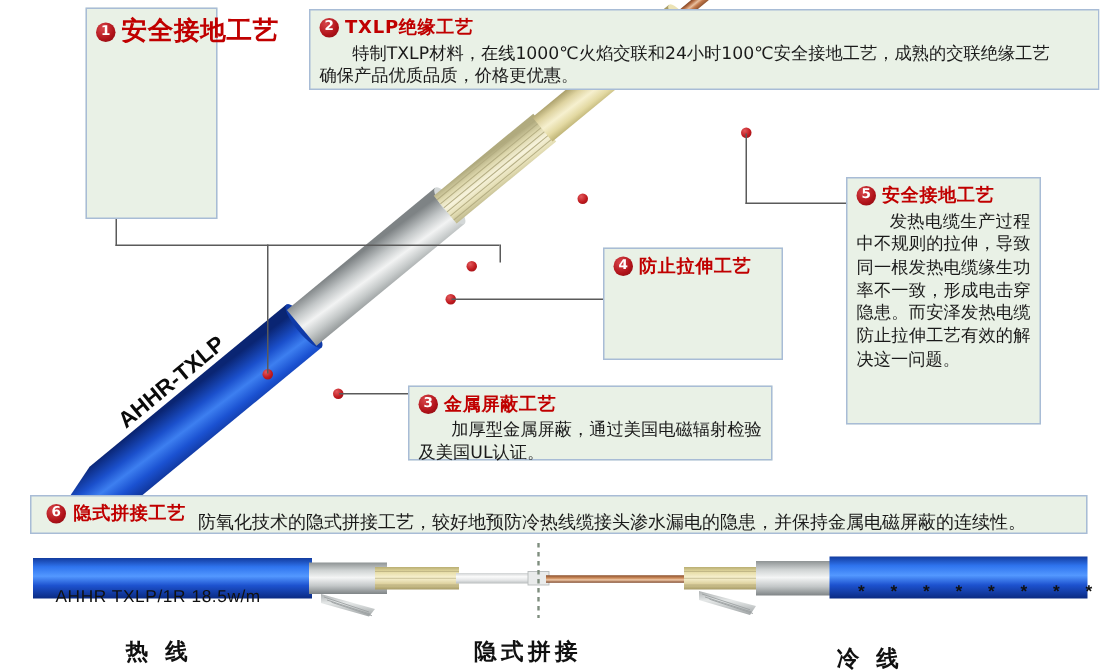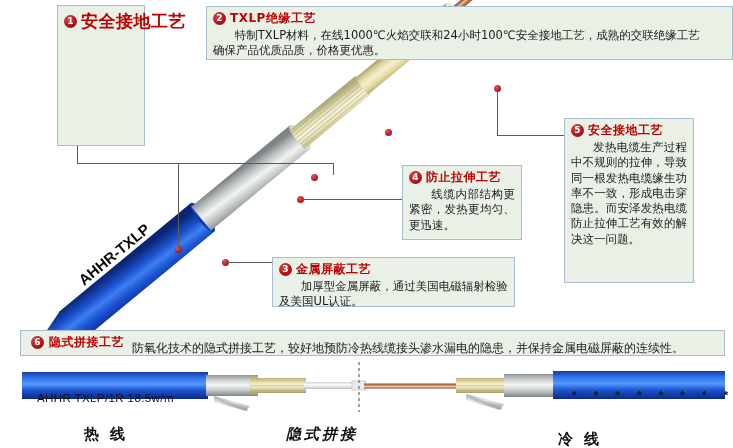--- a/index.html
+++ b/index.html
@@ -64,21 +64,21 @@
   .cable-wrap{position:absolute;left:0;top:0;width:733px;height:330px;}
 
   
   .bottom-wrap{position:absolute;left:0;top:360px;width:733px;height:60px;}
 
   .axis-label{
     position:absolute;color:#111;font-weight:bold;font-size:15px;
     letter-spacing:3px;text-align:center;
   }
   #lbl-hot{left:56px;top:425px;width:100px;}
-  #lbl-splice{left:272px;top:425px;width:100px;font-style:italic;}
+  #lbl-splice{left:302px;top:425px;width:100px;}
   #lbl-cold{left:530px;top:430px;width:100px;}
 
   .cable-text{
     position:absolute;color:#101010;font-size:11.5px;
     font-family:"Liberation Sans",sans-serif;letter-spacing:.4px;
     white-space:nowrap;
   }
 </style>
 </head>
 <body>
@@ -206,21 +206,20 @@
       <span class="indent"></span><span>加厚型金属屏蔽，通过美国电磁辐射检验</span><br>
       <span>及美国UL认证。</span>
     </div>
   </div>
 
   <div class="callout" id="callout4">
     <div class="co-head">
       <span class="badge">4</span>
       <span class="co-title">防止拉伸工艺</span>
     </div>
-    <div class="co-body"><span class="indent"></span><span>线缆内部结构更紧密，发热更均匀、更迅速。</span></div>
   </div>
 
   <div class="callout" id="callout5">
     <div class="co-head">
       <span class="badge">5</span>
       <span class="co-title">安全接地工艺</span>
     </div>
     <div class="co-body"><span class="indent"></span><span>发热电缆生产过程中不规则的拉伸，导致同一根发热电缆缘生功率不一致，形成电击穿隐患。而安泽发热电缆防止拉伸工艺有效的解决这一问题。</span></div>
   </div>
 

